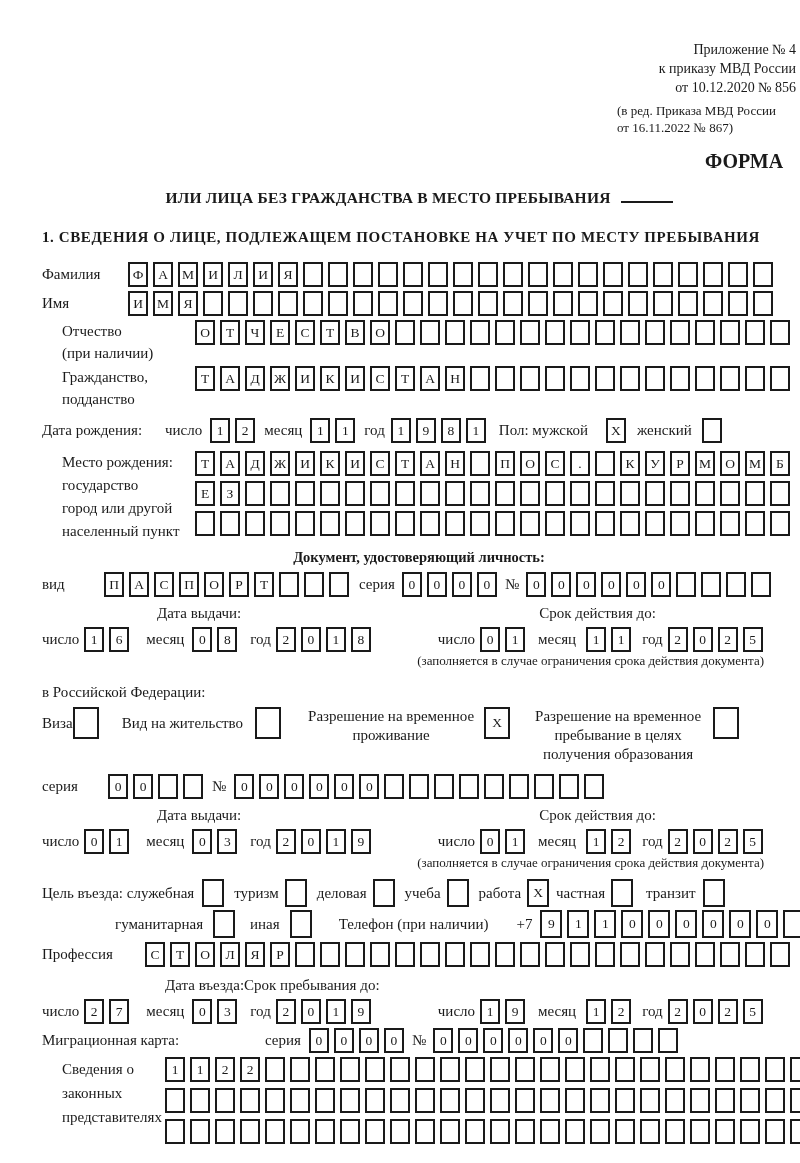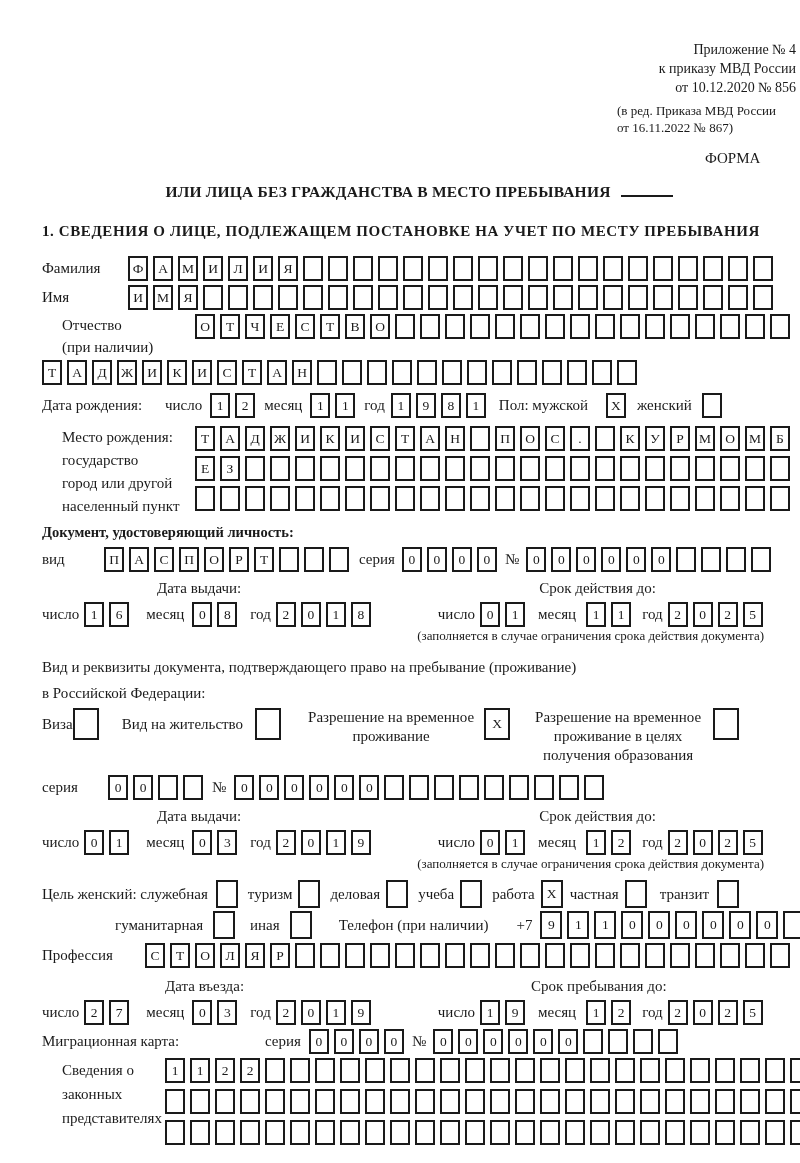--- a/index.html
+++ b/index.html
@@ -1,34 +1,34 @@
 <!DOCTYPE html>
 <html><head>
 <meta charset="utf-8">
 <style>
   html,body{margin:0;padding:0;background:#fff;}
   body{width:800px;height:1163px;overflow:hidden;color:#1a1a1a;
        font-family:"Liberation Serif","DejaVu Serif",serif;font-size:15px;}
   .page{box-sizing:border-box;width:800px;padding:40px 4px 0 42px;}
   .appendix{margin-left:575px;font-size:14px;line-height:19px;text-align:right;}
   .edition{margin-left:575px;font-size:13px;line-height:17px;margin-top:5px;}
-  .forma{margin-left:663px;margin-top:14px;font-weight:normal;font-size:15px;}
+  .forma{margin-left:663px;margin-top:14px;font-weight:bold;font-size:20px;}
   .title{text-align:center;font-weight:bold;font-size:15.5px;line-height:22px;margin-top:14px;letter-spacing:.2px;}
   .title-underline{display:inline-block;width:52px;border-bottom:2px solid #1a1a1a;margin-left:10px;vertical-align:baseline;}
   .section-heading{font-weight:bold;font-size:15px;margin-top:20px;margin-bottom:16px;letter-spacing:.6px;}
   .row{display:flex;align-items:flex-start;margin-bottom:4px;}
   .boxes{display:flex;flex-wrap:nowrap;flex:none;}
   .cell{box-sizing:border-box;flex:none;width:20px;height:25px;border:2px solid #1a1a1a;margin-right:5px;
         display:inline-flex;align-items:center;justify-content:center;font-size:13.5px;background:#fff;}
   .bigbox .cell{width:26px;height:32px;}
   .midbox .cell{width:22px;height:28px;}
   .lbl{white-space:nowrap;line-height:25px;flex:none;}
   .lblcol{flex:none;line-height:25px;}
   .small-note{font-size:13px;line-height:16px;}
-  .center-bold{text-align:left;font-weight:bold;font-size:14.5px;margin:6px 0 6px 0;}
+  .center-bold{text-align:center;font-weight:bold;font-size:14.5px;margin:6px 0 6px 0;}
   .stack{line-height:20px;margin-left:20px;}
   .cb-label{line-height:19px;text-align:center;}
 </style>
 </head>
 <body>
 
 <div class="page">
 
   <div class="appendix">
     <div>Приложение № 4</div>
@@ -138,20 +138,24 @@
         <span class="cell"></span>
         <span class="cell"></span>
         <span class="cell"></span>
         <span class="cell"></span>
         <span class="cell"></span>
         <span class="cell"></span>
       </span>
   </div>
 
   <div class="row" style="margin-bottom:8px">
+    <span class="lblcol stack" style="width:133px;line-height:22px">
+      <span>Гражданство,</span><br>
+      <span>подданство</span>
+    </span>
     <span class="boxes" style="display: flex;">
         <span class="cell">Т</span>
         <span class="cell">А</span>
         <span class="cell">Д</span>
         <span class="cell">Ж</span>
         <span class="cell">И</span>
         <span class="cell">К</span>
         <span class="cell">И</span>
         <span class="cell">С</span>
         <span class="cell">Т</span>
@@ -366,42 +370,41 @@
     <span class="boxes" style="display: flex;">
         <span class="cell">2</span>
         <span class="cell">0</span>
         <span class="cell">2</span>
         <span class="cell">5</span>
       </span>
   </div>
 
   <div class="small-note" style="text-align:right;padding-right:32px;margin-bottom:10px">(заполняется в случае ограничения срока действия документа)</div>
 
-  <div style="line-height:26px">Вид и реквизиты документа, подтверждающего право на пребывание (проживание)</div>
   <div style="line-height:26px;margin-bottom:2px">в Российской Федерации:</div>
 
   <div class="row bigbox" style="margin-bottom:10px">
     <span class="lbl" style="line-height:32px">Виза</span>
     <span class="boxes" style="display: flex;">
         <span class="cell"></span>
       </span>
     <span class="lbl" style="line-height:32px;margin:0 12px 0 18px">Вид на жительство</span>
     <span class="boxes" style="display: flex;">
         <span class="cell"></span>
       </span>
     <span class="cb-label" style="margin:0 10px 0 22px">
       <span>Разрешение на временное</span><br>
       <span>проживание</span>
     </span>
     <span class="boxes" style="display: flex;">
         <span class="cell">X</span>
       </span>
     <span class="cb-label" style="margin:0 12px 0 20px">
       <span>Разрешение на временное</span><br>
-      <span>проживание в целях</span><br>
+      <span>пребывание в целях</span><br>
       <span>получения образования</span>
     </span>
     <span class="boxes" style="display: flex;">
         <span class="cell"></span>
       </span>
   </div>
 
   <div class="row">
     <span class="lbl" style="width:66px">серия</span>
     <span class="boxes" style="display: flex;">
@@ -468,21 +471,21 @@
         <span class="cell">2</span>
         <span class="cell">0</span>
         <span class="cell">2</span>
         <span class="cell">5</span>
       </span>
   </div>
 
   <div class="small-note" style="text-align:right;padding-right:32px;margin-bottom:8px">(заполняется в случае ограничения срока действия документа)</div>
 
   <div class="row midbox" style="margin-bottom:3px">
-    <span class="lbl" style="line-height:28px;margin-right:8px">Цель женский: служебная</span>
+    <span class="lbl" style="line-height:28px;margin-right:8px">Цель въезда: служебная</span>
     <span class="boxes" style="display: flex;">
         <span class="cell"></span>
       </span>
     <span class="lbl" style="line-height:28px;margin:0 6px 0 5px">туризм</span>
     <span class="boxes" style="display: flex;">
         <span class="cell"></span>
       </span>
     <span class="lbl" style="line-height:28px;margin:0 6px 0 5px">деловая</span>
     <span class="boxes" style="display: flex;">
         <span class="cell"></span>
@@ -557,21 +560,21 @@
         <span class="cell"></span>
         <span class="cell"></span>
         <span class="cell"></span>
         <span class="cell"></span>
         <span class="cell"></span>
       </span>
   </div>
 
   <div class="row" style="margin-bottom:1px">
     <span class="lbl" style="margin-left:123px">Дата въезда:</span>
-    <span class="lbl" style="margin-left:287px">Срок пребывания до:</span>
+    <span class="lbl" style="">Срок пребывания до:</span>
   </div>
 
   <div class="row" style="margin-bottom:4px">
     <span class="lbl" style="margin-right:5px">число</span>
     <span class="boxes" style="display: flex;">
         <span class="cell">2</span>
         <span class="cell">7</span>
       </span>
     <span class="lbl" style="margin:0 8px 0 12px">месяц</span>
     <span class="boxes" style="display: flex;">

